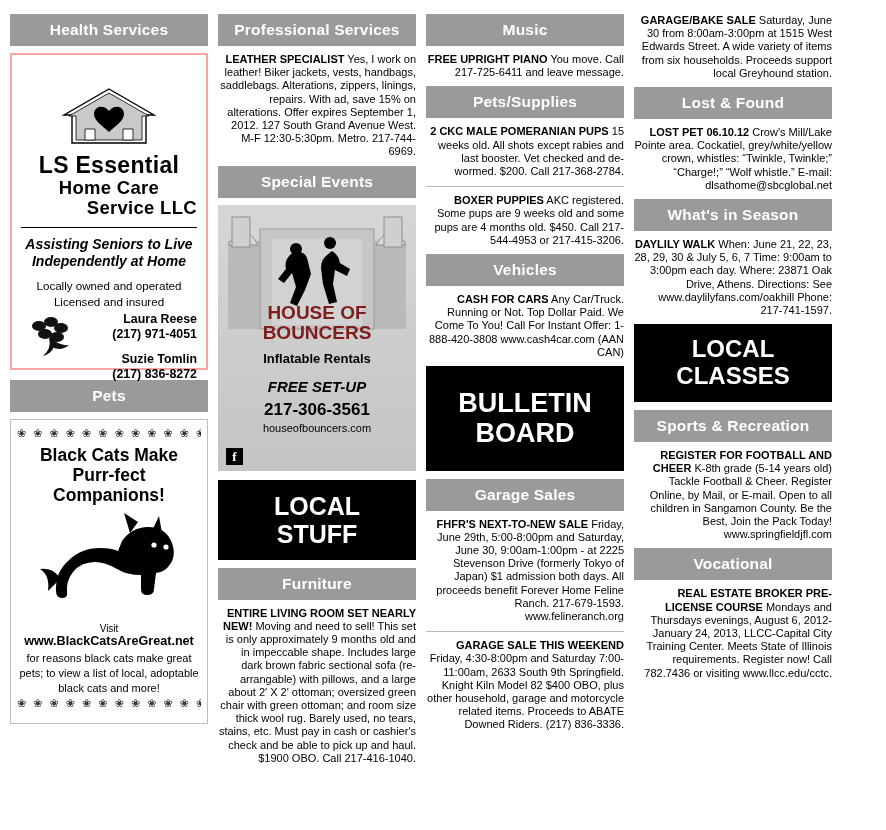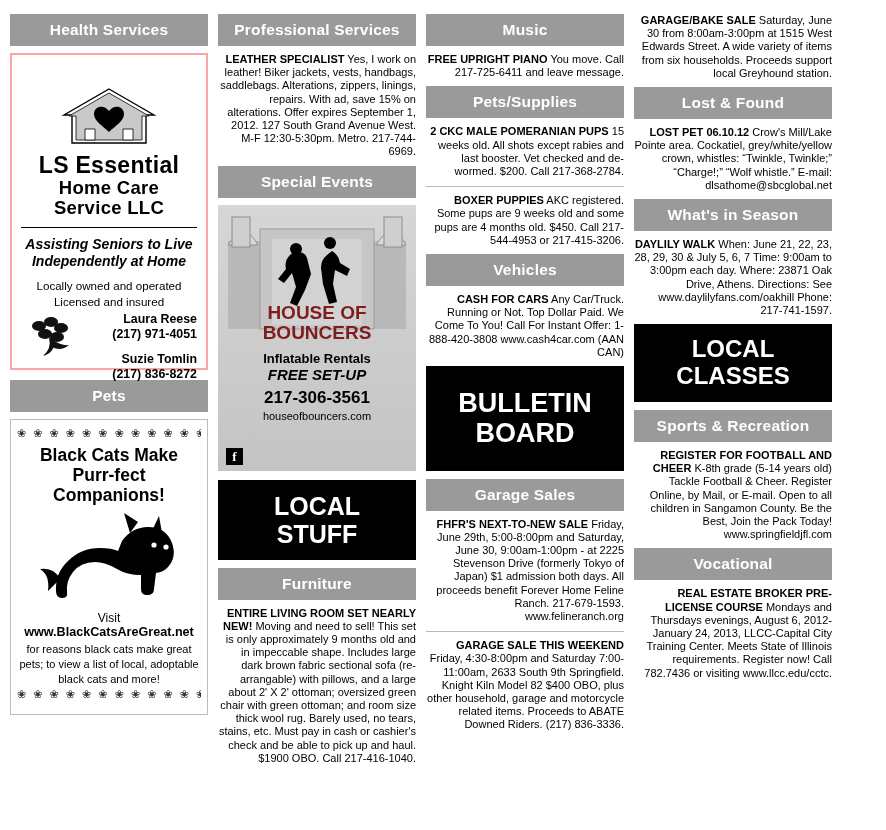--- a/index.html
+++ b/index.html
@@ -74,21 +74,21 @@
     margin: 6px 0 2px;
   }
   .ls-title {
     text-align: center;
     font-weight: bold;
     font-size: 23px;
     line-height: 1.08;
     letter-spacing: .3px;
   }
   .ls-title .l2 { font-size: 18.5px; display:block; }
-  .ls-title .l3 { font-size: 18.5px; display:block; }
+  .ls-title .l3 { font-size: 18.5px; display:block;text-align:right; }
   .hr-thin { border-top: 1px solid #000; margin: 9px 0 8px; }
   .ls-tag {
     text-align: center;
     font-style: italic;
     font-weight: bold;
     font-size: 14px;
     line-height: 1.2;
   }
   .ls-sub {
     text-align: center;
@@ -123,39 +123,39 @@
     line-height: 1;
     margin: 2px 0 6px;
     white-space: nowrap;
     overflow: hidden;
   }
   .cats-head {
     font-weight: bold;
     font-size: 17.5px;
     line-height: 1.15;
   }
-  .cats-visit { font-size: 12px; margin-top: 4px; }
+  .cats-visit { font-size: 10px; margin-top: 16px; }
   .cats-url { font-weight: bold; font-size: 12.6px; }
   .cats-body { font-size: 11px; line-height: 1.35; margin-top: 3px; }
   
   .hob {
     position: relative;
     background: #cfcfcf;
     height: 266px;
     margin-bottom: 9px;
     overflow: hidden;
   }
   .hob-sky { position:absolute; inset:0; background: linear-gradient(#d6d6d6,#c4c4c4); }
   .hob-house {
     position: absolute; left: 8px; top: 6px; right: 8px; height: 120px;
   }
   .hob-text { position: absolute; left: 0; right: 0; top: 98px; text-align: center; }
   .hob-t1 { font-weight: bold; font-size: 19px; line-height: 1.05; color:#7f1d1d; }
   .hob-t2 { font-weight: bold; font-size: 13px; margin-top: 8px; }
-  .hob-t3 { font-weight: bold; font-style: italic; font-size: 15px; margin-top: 0; }
+  .hob-t3 { font-weight: bold; font-style: italic; font-size: 15px; margin-top: 12px; }
   .hob-t4 { font-weight: bold; font-size: 17px; margin-top: 5px; }
   .hob-t5 { font-size: 11px; margin-top: 2px; }
   .fb {
     position: absolute; left: 8px; bottom: 6px;
     width: 17px; height: 17px; background: #000; color: #fff;
     font-weight: bold; font-size: 13px; text-align: center; line-height: 17px;
     font-family: "Liberation Serif", serif;
   }
   .spacer-sm { height: 6px; }
 </style>

